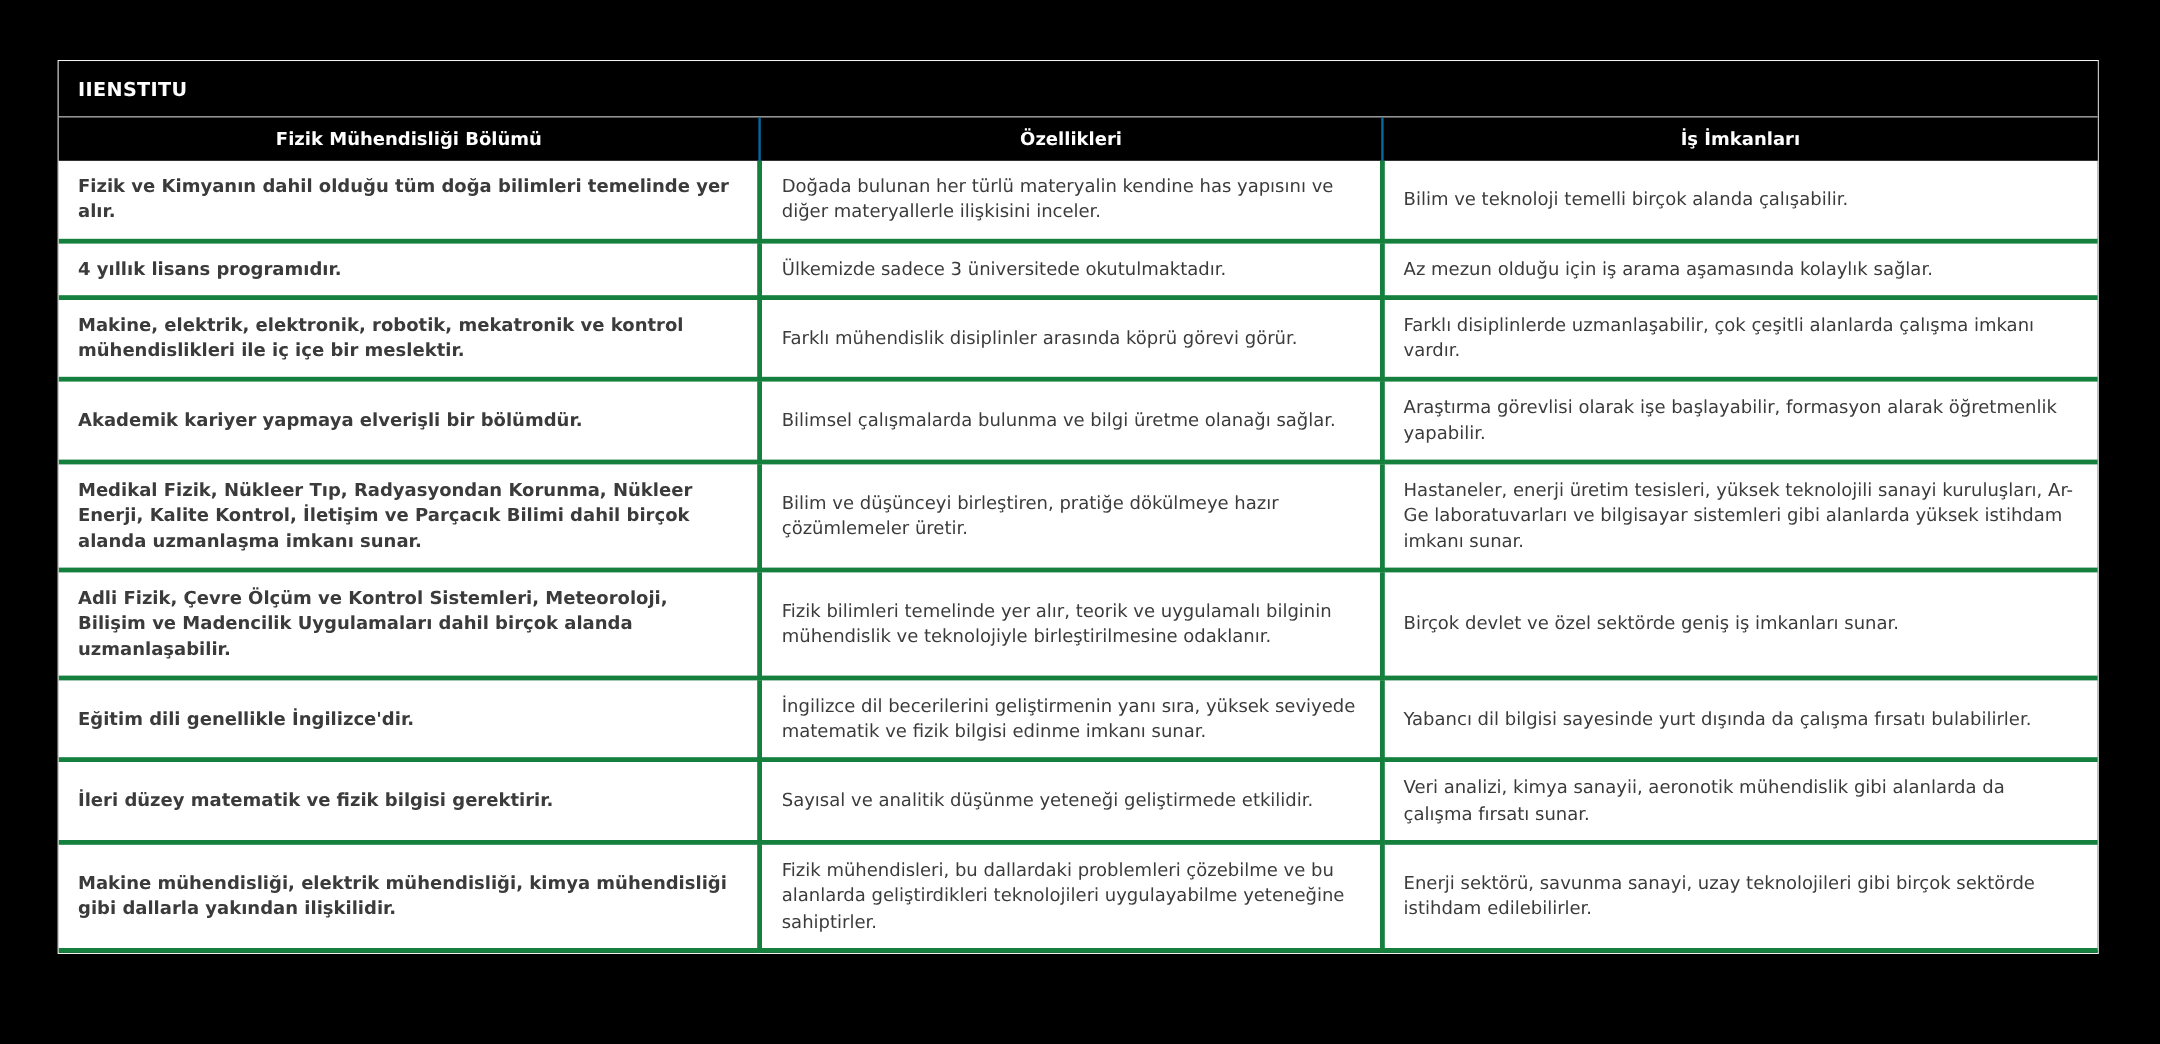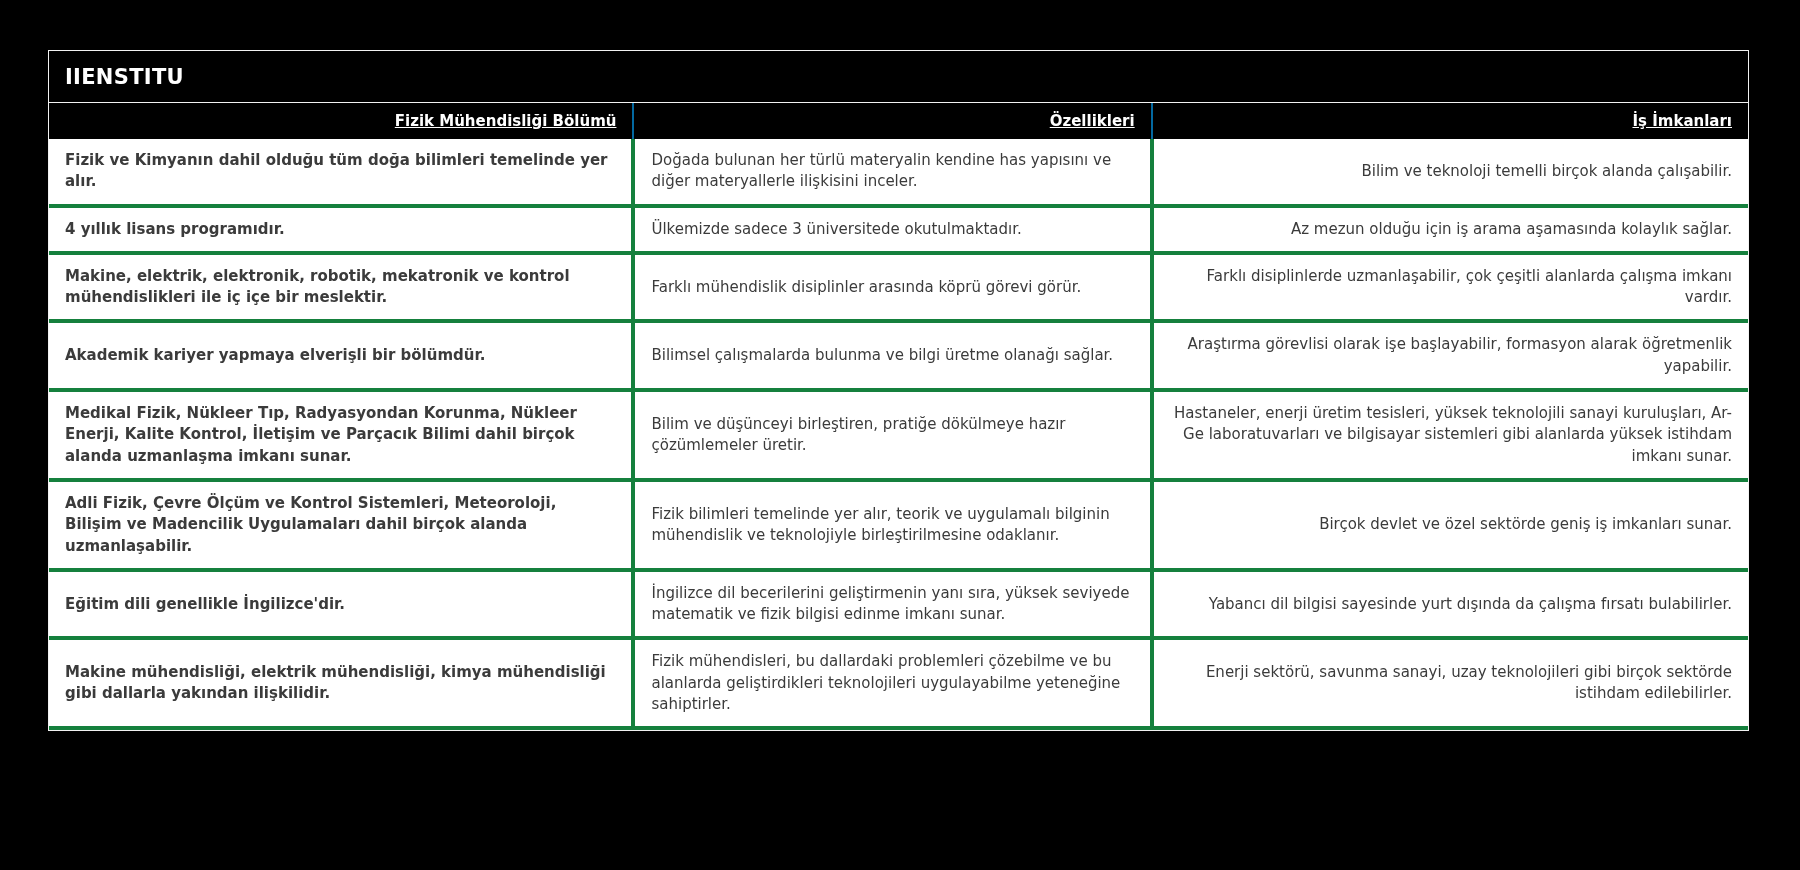--- a/index.html
+++ b/index.html
@@ -16,40 +16,39 @@
     left: 48px;
     top: 50px;
     width: 1701px;
     background: #000000;
     border: 1px solid #f2f2f2;
     box-sizing: border-box;
   }
   .title-bar {
     background: #000000;
     color: #ffffff;
-    font-size: 21px;
+    font-size: 16px;
     font-weight: bold;
     letter-spacing: 0.3px;
     padding: 14px 16px 13px 16px;
     border-bottom: 1px solid #f2f2f2;
   }
   table {
     width: 100%;
     border-collapse: collapse;
     table-layout: fixed;
   }
   thead th {
     background: #000000;
     color: #ffffff;
     font-size: 15px;
     font-weight: bold;
-    text-align: right;
+    text-align: center;
     padding: 9px 16px;
     vertical-align: middle;
-    text-decoration: underline;
   }
   thead th + th {
     border-left: 2px solid #0369a1;
   }
   tbody td {
     background: #ffffff;
     color: #3b3b3b;
     font-size: 15px;
     line-height: 1.42;
     padding: 11px 16px;
@@ -58,21 +57,20 @@
   }
   tbody tr:first-child td {
     border-top: none;
   }
   tbody td:first-child {
     border-left: none;
     font-weight: bold;
   }
   tbody td:last-child {
     border-right: none;
-    text-align: right;
   }
   col.c1 { width: 34.4%; }
   col.c2 { width: 30.5%; }
   col.c3 { width: 35.1%; }
 </style>
 </head>
 <body>
 
 <div class="card">
   <div class="title-bar">IIENSTITU</div>
@@ -119,19 +117,24 @@
           <td>Adli Fizik, Çevre Ölçüm ve Kontrol Sistemleri, Meteoroloji, Bilişim ve Madencilik Uygulamaları dahil birçok alanda uzmanlaşabilir.</td>
           <td>Fizik bilimleri temelinde yer alır, teorik ve uygulamalı bilginin mühendislik ve teknolojiyle birleştirilmesine odaklanır.</td>
           <td>Birçok devlet ve özel sektörde geniş iş imkanları sunar.</td>
         </tr>
         <tr>
           <td>Eğitim dili genellikle İngilizce'dir.</td>
           <td>İngilizce dil becerilerini geliştirmenin yanı sıra, yüksek seviyede matematik ve fizik bilgisi edinme imkanı sunar.</td>
           <td>Yabancı dil bilgisi sayesinde yurt dışında da çalışma fırsatı bulabilirler.</td>
         </tr>
         <tr>
+          <td>İleri düzey matematik ve fizik bilgisi gerektirir.</td>
+          <td>Sayısal ve analitik düşünme yeteneği geliştirmede etkilidir.</td>
+          <td>Veri analizi, kimya sanayii, aeronotik mühendislik gibi alanlarda da çalışma fırsatı sunar.</td>
+        </tr>
+        <tr>
           <td>Makine mühendisliği, elektrik mühendisliği, kimya mühendisliği gibi dallarla yakından ilişkilidir.</td>
           <td>Fizik mühendisleri, bu dallardaki problemleri çözebilme ve bu alanlarda geliştirdikleri teknolojileri uygulayabilme yeteneğine sahiptirler.</td>
           <td>Enerji sektörü, savunma sanayi, uzay teknolojileri gibi birçok sektörde istihdam edilebilirler.</td>
         </tr>
       </tbody>
   </table>
 </div>
 
 </body></html>

